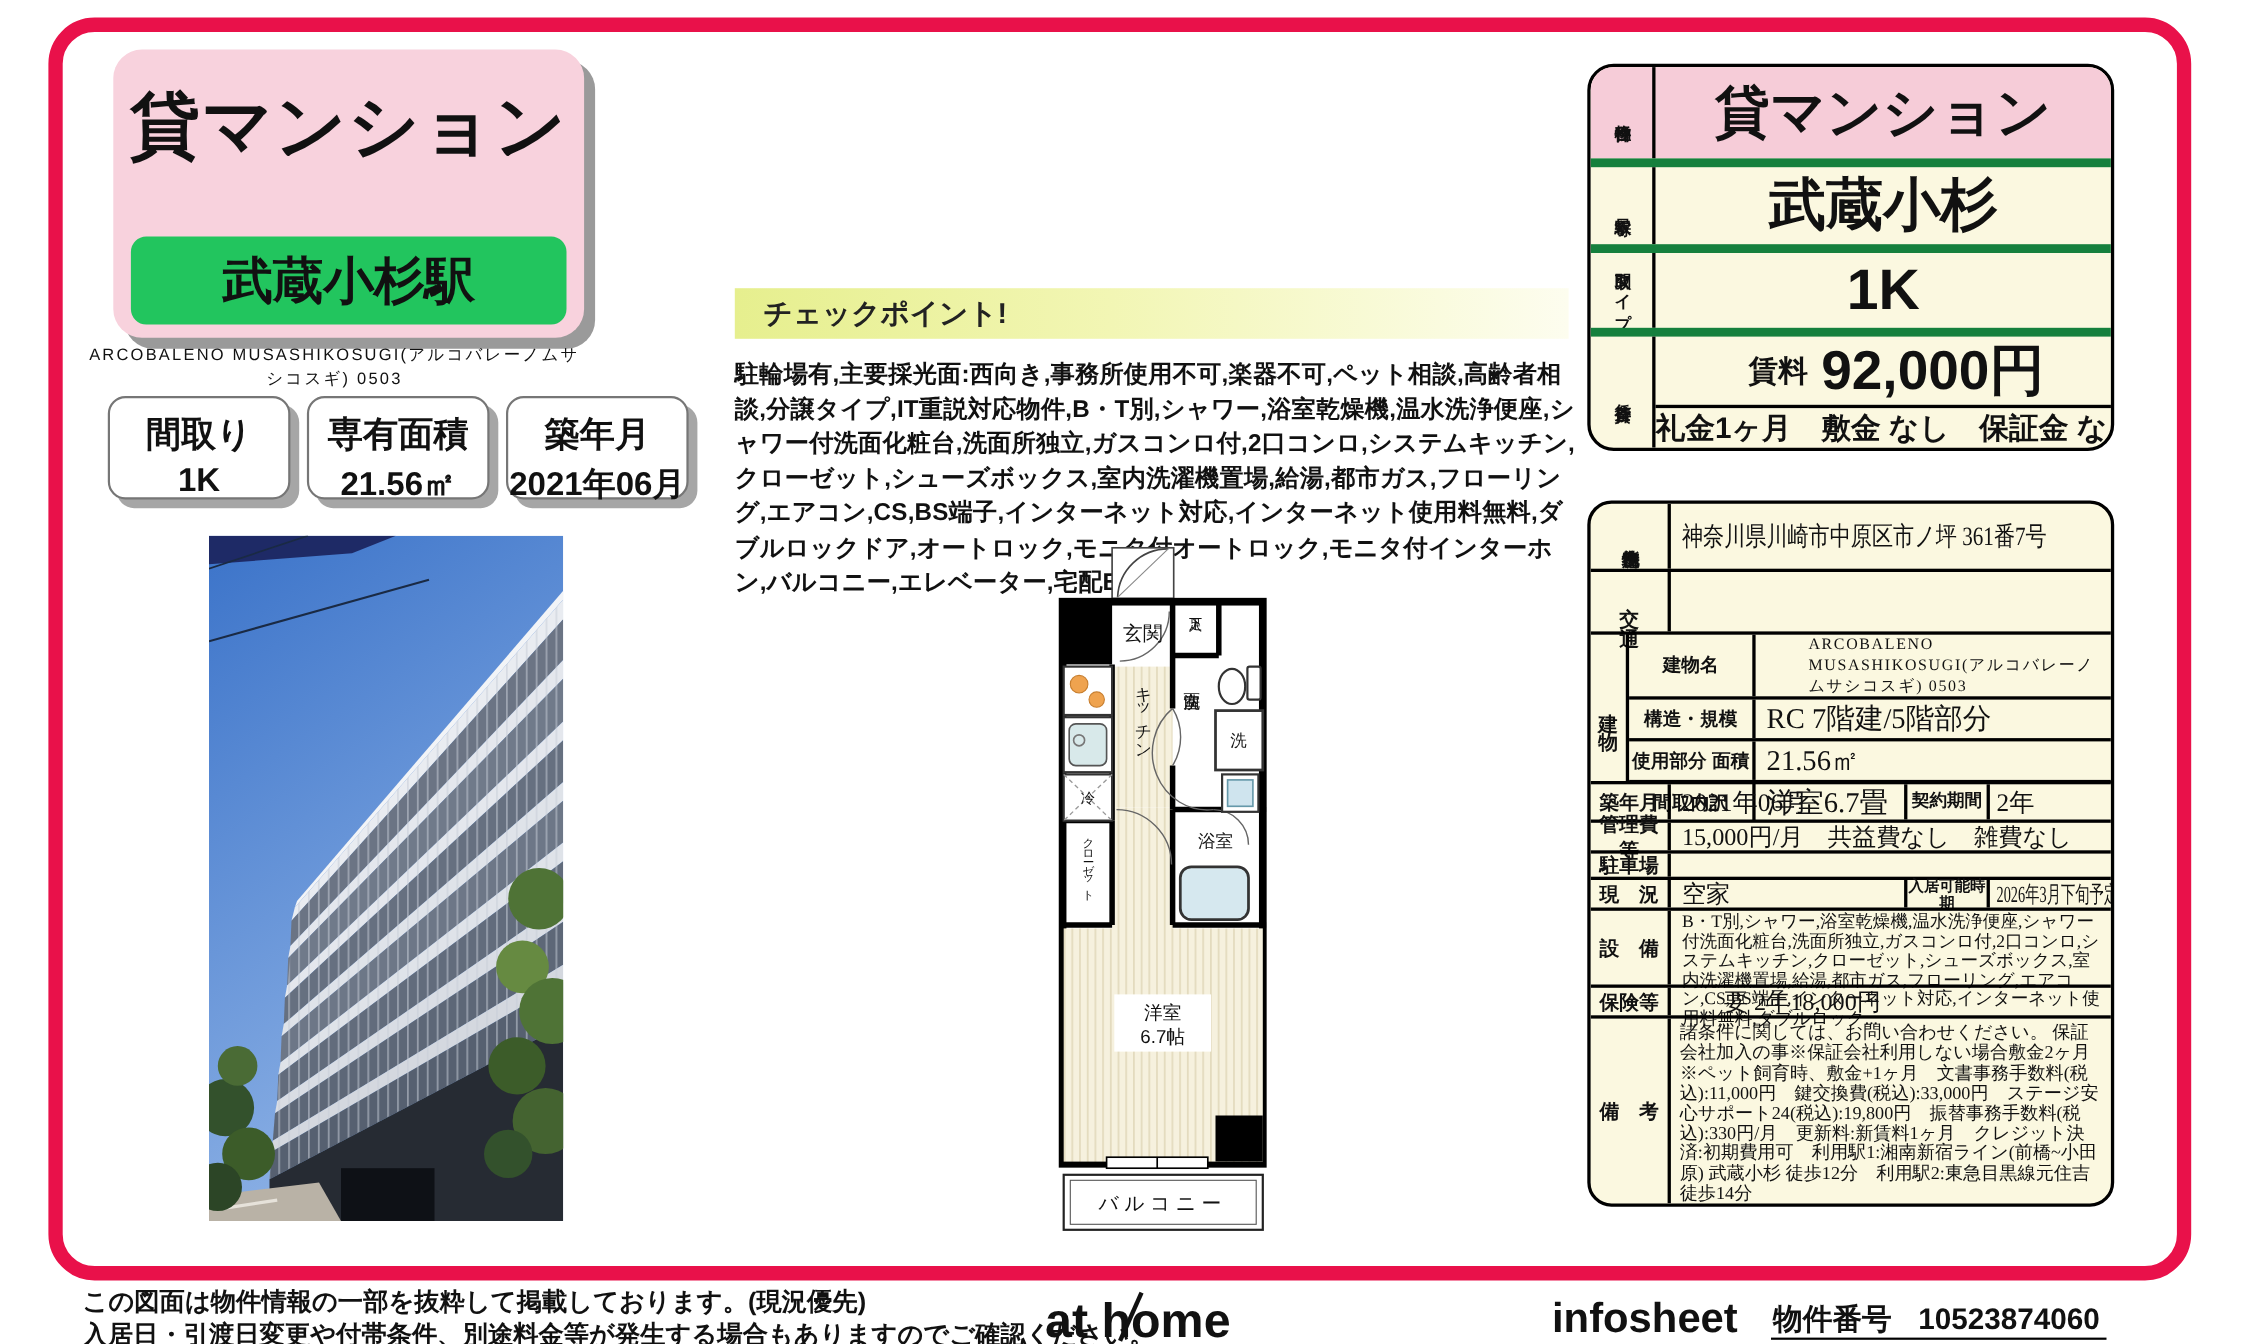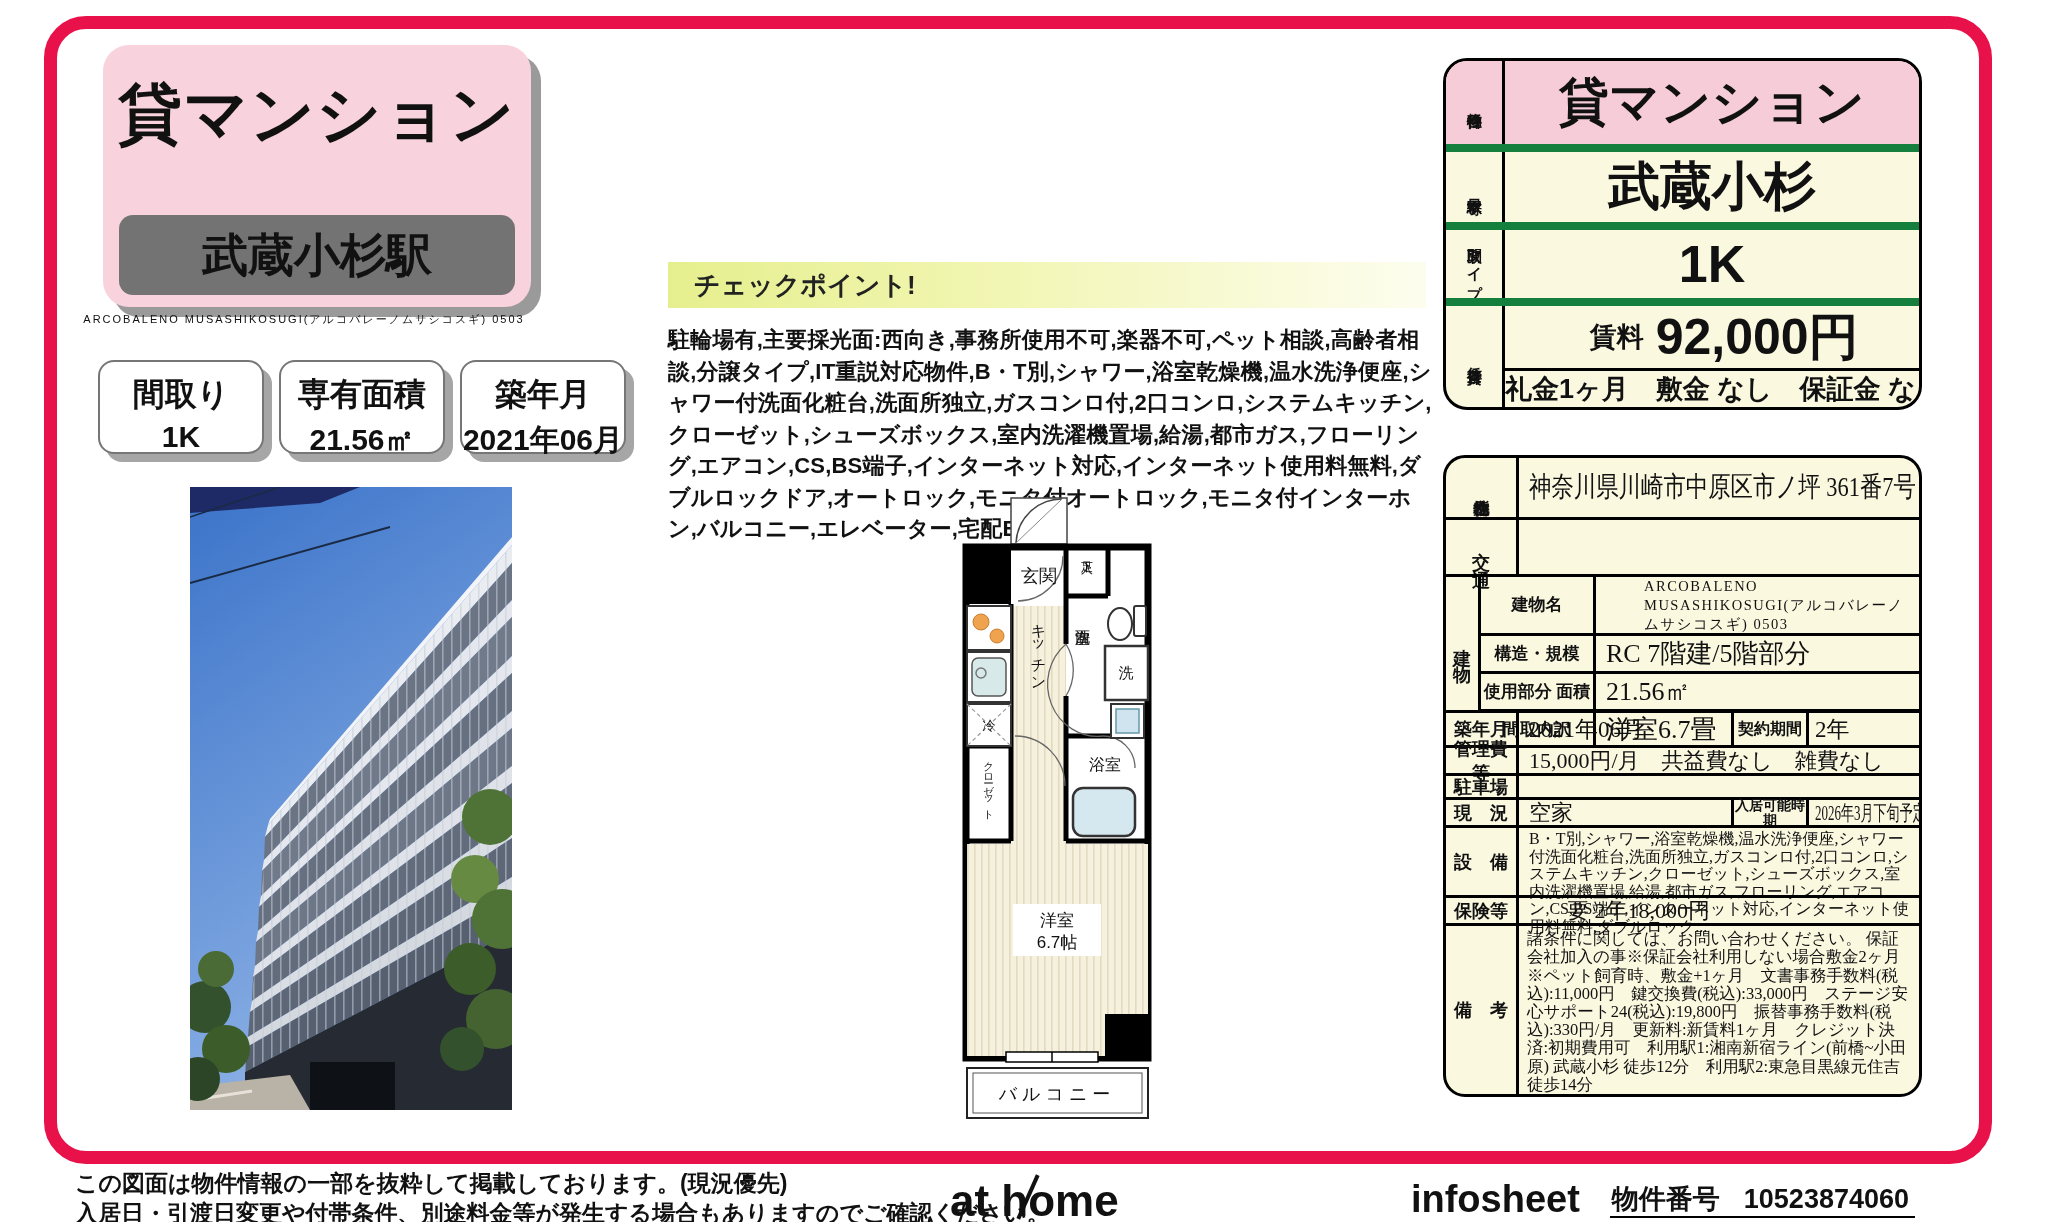--- a/index.html
+++ b/index.html
@@ -9,23 +9,23 @@
 
   
   .frame{left:44px;top:16px;width:1948px;height:1148px;border:13px solid #e9114a;
          border-radius:42px;box-sizing:border-box;}
 
   
   .title-card{left:103px;top:45px;width:428px;height:262px;background:#f8d2dd;
               border-radius:26px;box-shadow:10px 10px 0 #9a9a9a;}
   .title-type{position:absolute;left:0;right:0;top:26px;text-align:center;
               font-size:64px;font-weight:900;letter-spacing:1px;}
-  .station-box{position:absolute;left:16px;top:170px;width:396px;height:80px;background:#737373;
+  .station-box{position:absolute;left:16px;top:170px;width:396px;height:80px;background:#22c55e;
                border-radius:14px;text-align:center;line-height:80px;font-size:46px;font-weight:800;}
-  .roman-name{left:78px;top:312px;width:452px;text-align:center;font-size:11px;
+  .roman-name{left:78px;top:312px;width:452px;text-align:center;font-size:15px;
               letter-spacing:2px;line-height:1.45;font-weight:500;}
   .badge{top:360px;width:166px;height:94px;background:#fff;border:2px solid #767676;
          border-radius:16px;box-shadow:8px 8px 0 #a6a6a6;box-sizing:border-box;text-align:center;}
   .badge-label{margin-top:11px;font-size:32px;font-weight:600;}
   .badge-value{margin-top:3px;font-size:30px;font-weight:800;}
 
   
   .cp-title{left:668px;top:262px;width:758px;height:46px;line-height:46px;padding-left:26px;
             box-sizing:border-box;font-size:26px;font-weight:800;color:#222;
             background:linear-gradient(90deg,#e6ef8e 0%,#f2f6b4 45%,#fdfdef 100%);}
@@ -56,21 +56,21 @@
   .t2{left:1443px;top:455px;width:479px;height:642px;border:3px solid #000;border-radius:22px;
       overflow:hidden;box-sizing:border-box;background:#fbf8e0;display:flex;flex-direction:column;
       font-family:"Liberation Serif",serif;}
   .row{display:flex;border-top:3px solid #000;box-sizing:border-box;}
   .row:first-child{border-top:none;}
   .lbl{font-family:"Liberation Sans",sans-serif;font-weight:700;display:flex;
        align-items:center;justify-content:center;text-align:center;}
   .lbl-v{writing-mode:vertical-rl;text-orientation:upright;}
   .lbl-main{flex:0 0 70px;border-right:3px solid #000;font-size:18px;}
   .val{flex:1;display:flex;align-items:center;padding-left:10px;font-size:24px;}
-  .rw-loc{height:60px;} .rw-loc .val{font-size:28px;}
+  .rw-loc{height:60px;} .rw-loc .val{font-size:24px;}
   .rw-acc{height:58px;} .acc-col{flex:1;display:flex;flex-direction:column;}
   .acc-top{height:30px;border-bottom:2px solid #000;display:flex;align-items:center;padding-left:10px;font-size:26px;}
   .acc-bot{flex:1;}
   .rw-bld{height:136px;}
   .bld-lbl{flex:0 0 32px;border-right:3px solid #000;font-size:18px;}
   .bld-col{flex:1;display:flex;flex-direction:column;}
   .bld-sub{display:flex;border-top:3px solid #000;flex:1;}
   .bld-sub:first-child{border-top:none;}
   .bld-sub .lbl{flex:0 0 112px;border-right:3px solid #000;font-size:17px;line-height:1.1;}
   .bld-sub .val{font-size:26px;}

